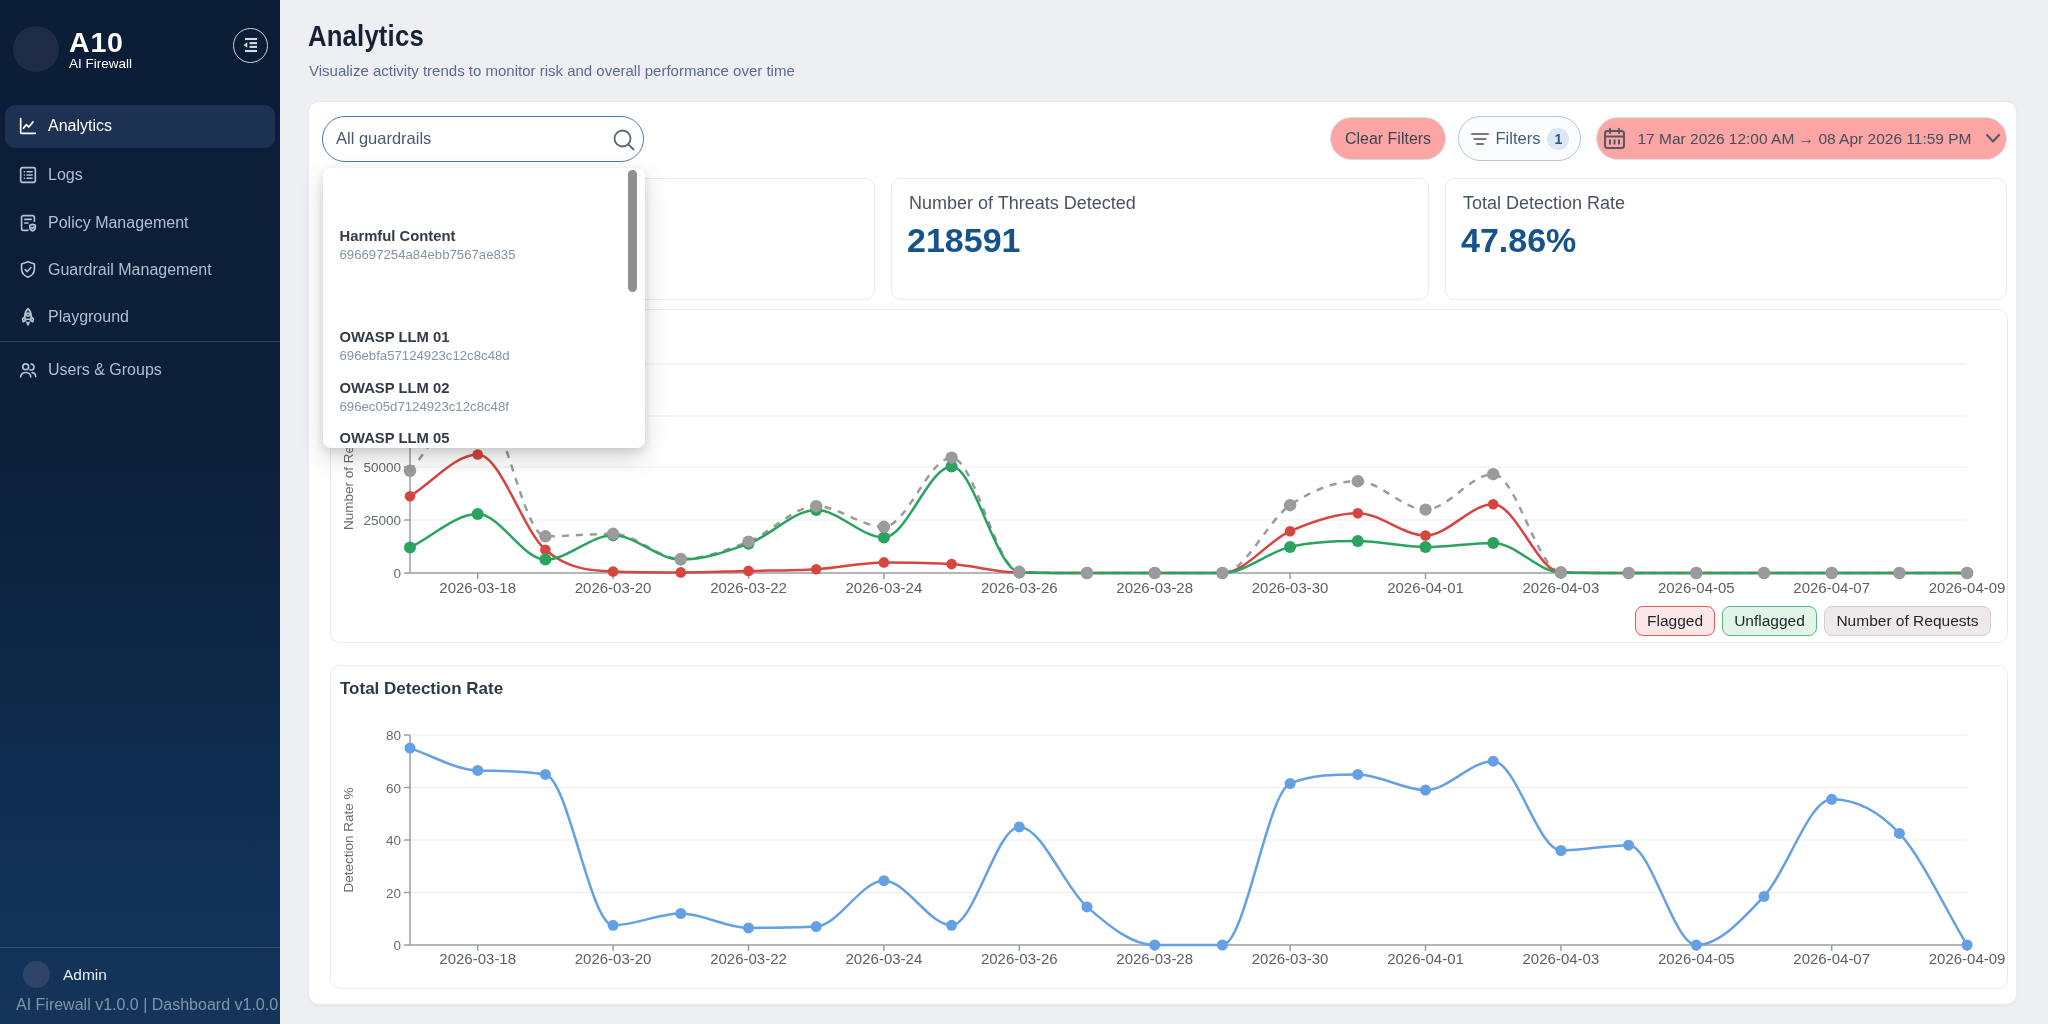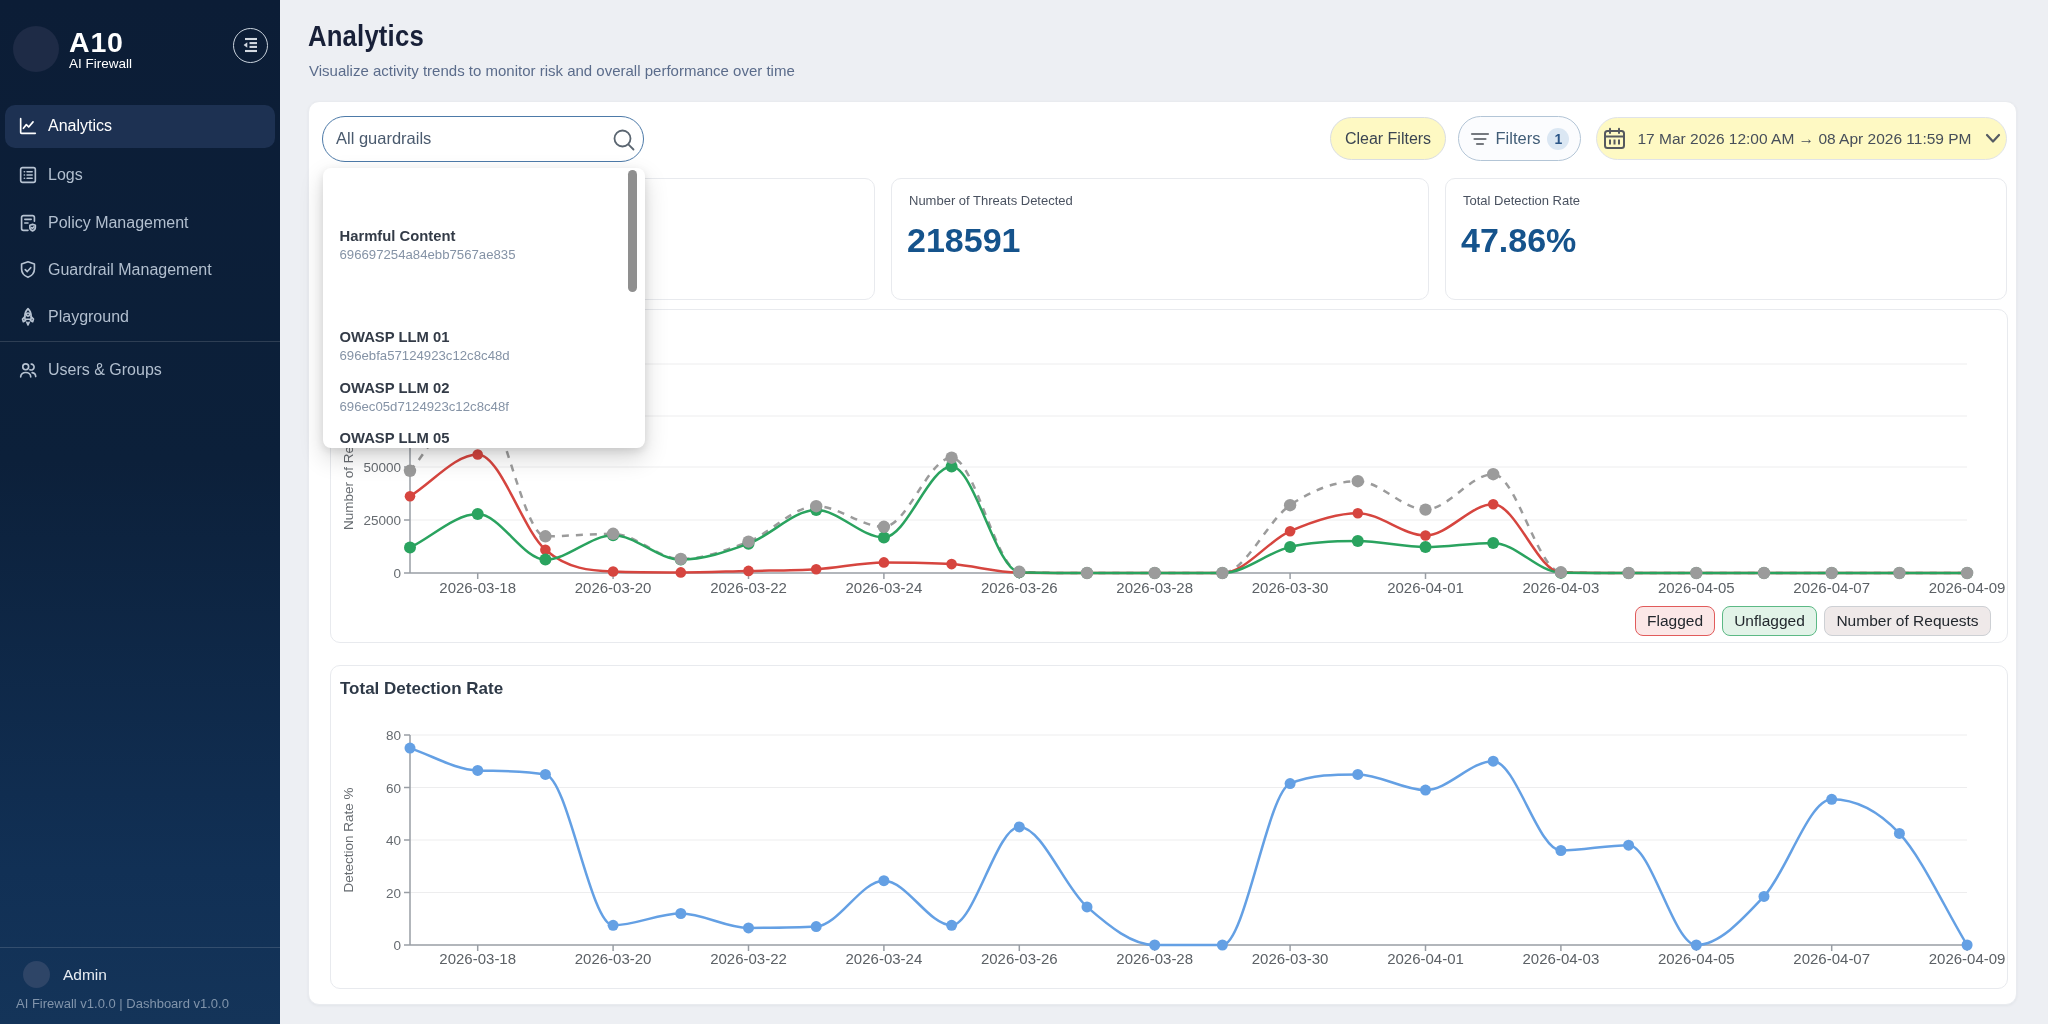--- a/index.html
+++ b/index.html
@@ -8,38 +8,38 @@
 #avatar{position:absolute;left:13px;top:26px;width:46px;height:46px;border-radius:50%;background:#1e2b46}
 #logoA10{position:absolute;left:69px;top:26px;color:#fff;font-size:28.5px;font-weight:800;letter-spacing:0.8px}
 #logoSub{position:absolute;left:69px;top:56px;color:#fff;font-size:13.5px}
 #collapseBtn{position:absolute;left:232.5px;top:27.5px;width:35px;height:35px;border-radius:50%;border:1.8px solid #c9d2dc}
 .navitem{position:absolute;left:5px;width:270px;height:43px;border-radius:10px;color:#b2bfcf;font-size:16px;display:flex;align-items:center}
 .navitem svg{margin-left:12px;margin-right:9px;flex:none}
 .navitem.active{background:#1d3152;color:#fff}
 .sdiv{position:absolute;left:0;width:280px;height:1px;background:rgba(255,255,255,0.14)}
 #adminAv{position:absolute;left:22.5px;top:961px;width:27px;height:27px;border-radius:50%;background:#2e4567}
 #adminTx{position:absolute;left:63px;top:966px;color:#e8edf3;font-size:15.5px}
-#verTx{position:absolute;left:16px;top:996px;color:#8194ab;font-size:13px}
+#verTx{position:absolute;left:16px;top:996px;color:#8194ab;font-size:16px}
 
 #h1{position:absolute;left:308px;top:19px;font-size:30px;font-weight:700;color:#182038;transform:scaleX(0.857);transform-origin:left top;letter-spacing:0.2px}
 #sub{position:absolute;left:309px;top:62px;font-size:15px;color:#5b6c8b}
 #pagecard{position:absolute;left:308px;top:101px;width:1709px;height:904px;background:#fff;border:1px solid #e9ebef;border-radius:11px;box-shadow:0 1px 3px rgba(20,30,50,.05)}
 
 #search{position:absolute;left:322px;top:116px;width:322px;height:46px;border:1.5px solid #4d7aa8;border-radius:23px;background:#fff}
 #searchTx{position:absolute;left:336px;top:129px;font-size:16.5px;color:#4a5a6e}
 
-.pill{position:absolute;background:#fef9c3;display:flex;align-items:center;justify-content:center}
+.pill{position:absolute;background:#fca5a5;display:flex;align-items:center;justify-content:center}
 #clearBtn{left:1330px;top:117px;width:116px;height:43px;border:1.5px solid #d9dde2;border-radius:22px;font-size:16px;color:#3b4552}
 #filtBtn{left:1458px;top:116px;width:123px;height:45px;border:1.5px solid #b3c5d6;border-radius:23px;background:#fbfcfe}
 #filtTx{font-size:16.5px;color:#415d77;margin:0 7px 0 6px}
 #filtBadge{width:22px;height:22px;border-radius:50%;background:#dbe7f3;color:#2a5587;font-size:14px;font-weight:700;display:flex;align-items:center;justify-content:center}
 #dateBtn{left:1596px;top:117px;width:411px;height:43px;border:1.5px solid #e0e3e8;border-radius:22px;font-size:15.5px;color:#474f5a;white-space:nowrap}
 
 .scard{position:absolute;top:178px;height:122px;background:#fff;border:1.5px solid #e8eaee;border-radius:10px}
-.stitle{position:absolute;left:17px;top:14px;font-size:13px;color:#4a5260}
+.stitle{position:absolute;left:17px;top:14px;font-size:18px;color:#4a5260}
 .snum{position:absolute;left:15px;top:42px;font-size:34px;font-weight:700;color:#15538c}
 
 .ccard{position:absolute;left:330px;width:1678px;background:#fff;border:1.5px solid #e8eaee;border-radius:10px}
 
 .lg{position:absolute;height:30px;border-radius:8px;display:flex;align-items:center;justify-content:center;font-size:15.5px;font-weight:500;color:#23282e}
 
 #dd{position:absolute;left:323px;top:168px;width:322px;height:280px;background:#fff;border-radius:8px;box-shadow:0 10px 24px rgba(0,0,0,.16),0 3px 8px rgba(0,0,0,.10);z-index:50;overflow:hidden}
 .ddi{position:absolute;left:0;width:322px;height:50.5px}
 .ddn{position:absolute;left:16.5px;top:9.5px;font-size:14.8px;font-weight:700;color:#333b47}
 .ddid{position:absolute;left:16.5px;top:28.5px;font-size:13.2px;color:#8593a6}

